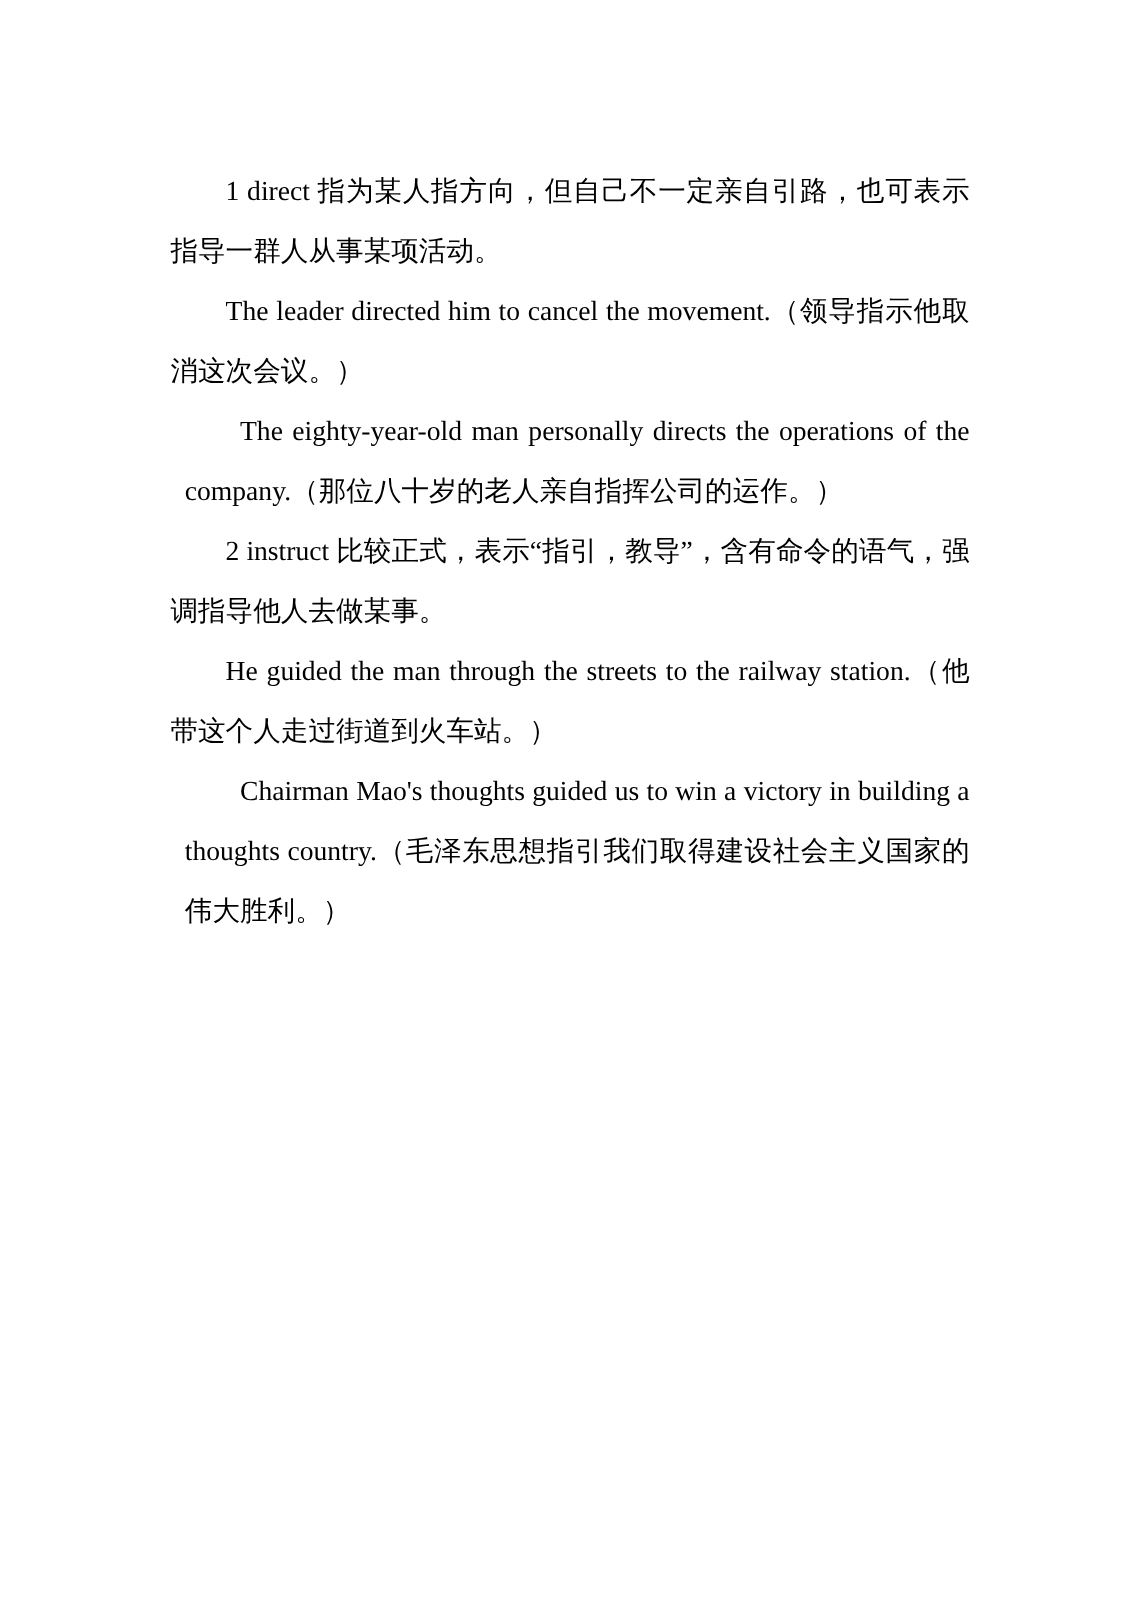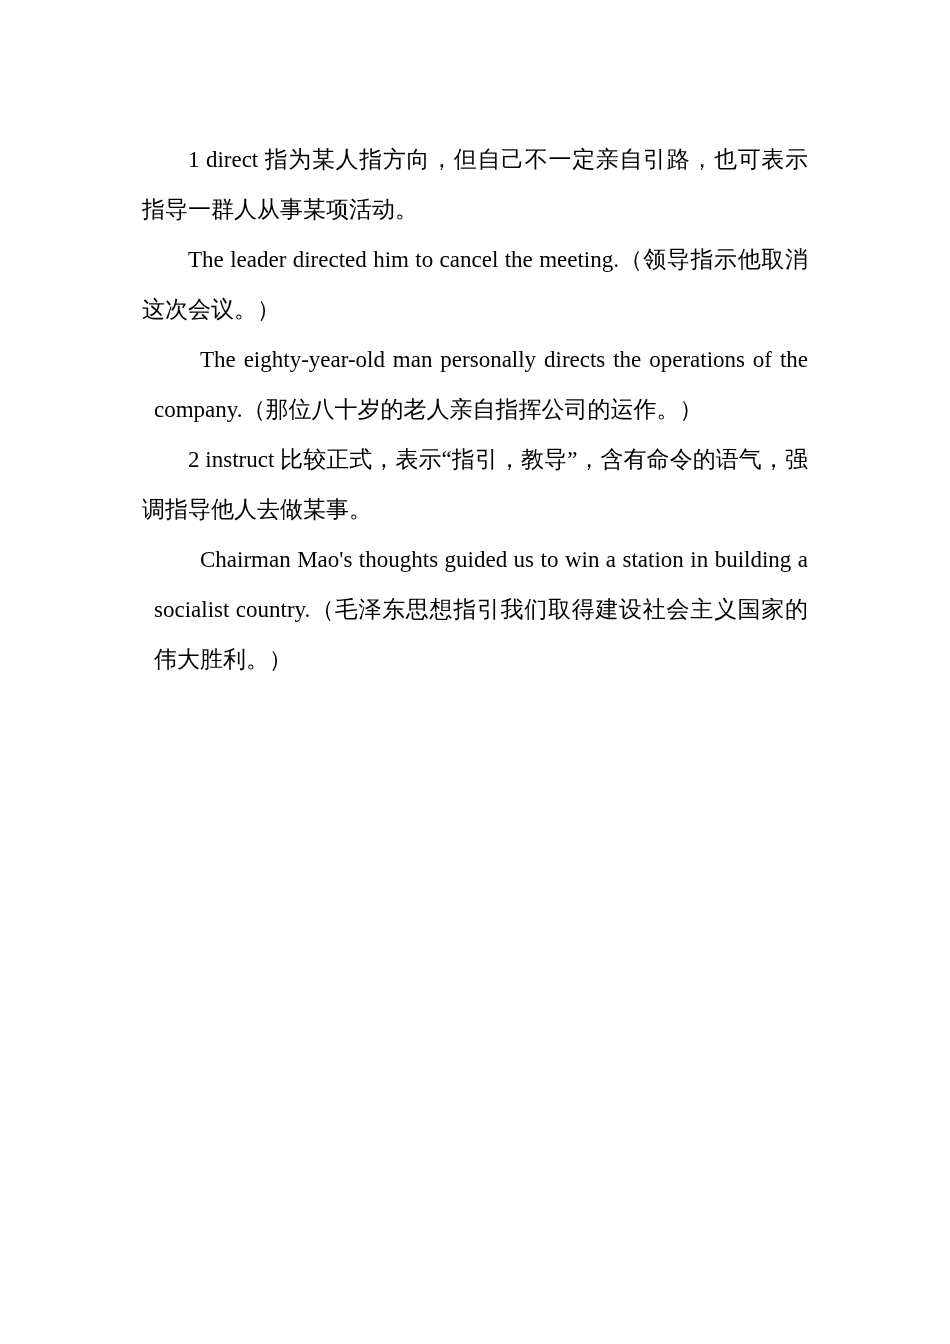--- a/index.html
+++ b/index.html
@@ -49,28 +49,29 @@
   }
 </style>
 </head>
 <body>
 
 <div class="page">
   <div class="doc-body">
 
     <p class="para">1 direct 指为某人指方向，但自己不一定亲自引路，也可表示指导一群人从事某项活动。</p>
 
-    <p class="para">The leader directed him to cancel the meeting.（领导指示他取消这次会议。）</p>
+    <p class="para">The leader directed him to cancel the movement.（领导指示他取消这次会议。）</p>
 
     <p class="para justify-wide">The eighty-year-old man personally directs the operations of the company.（那位八十岁的老人亲自指挥公司的运作。）</p>
 
     <p class="para">2 instruct 比较正式，表示“指引，教导”，含有命令的语气，强调指导他人去做某事。</p>
 
 
 
 
+    <p class="para">He guided the man through the streets to the railway station.（他带这个人走过街道到火车站。）</p>
 
-    <p class="para justify-wide">Chairman Mao's thoughts guided us to win a station in building a socialist country.（毛泽东思想指引我们取得建设社会主义国家的伟大胜利。）</p>
+    <p class="para justify-wide">Chairman Mao's thoughts guided us to win a victory in building a thoughts country.（毛泽东思想指引我们取得建设社会主义国家的伟大胜利。）</p>
 
 
 
   </div>
 </div>
 
 </body></html>

